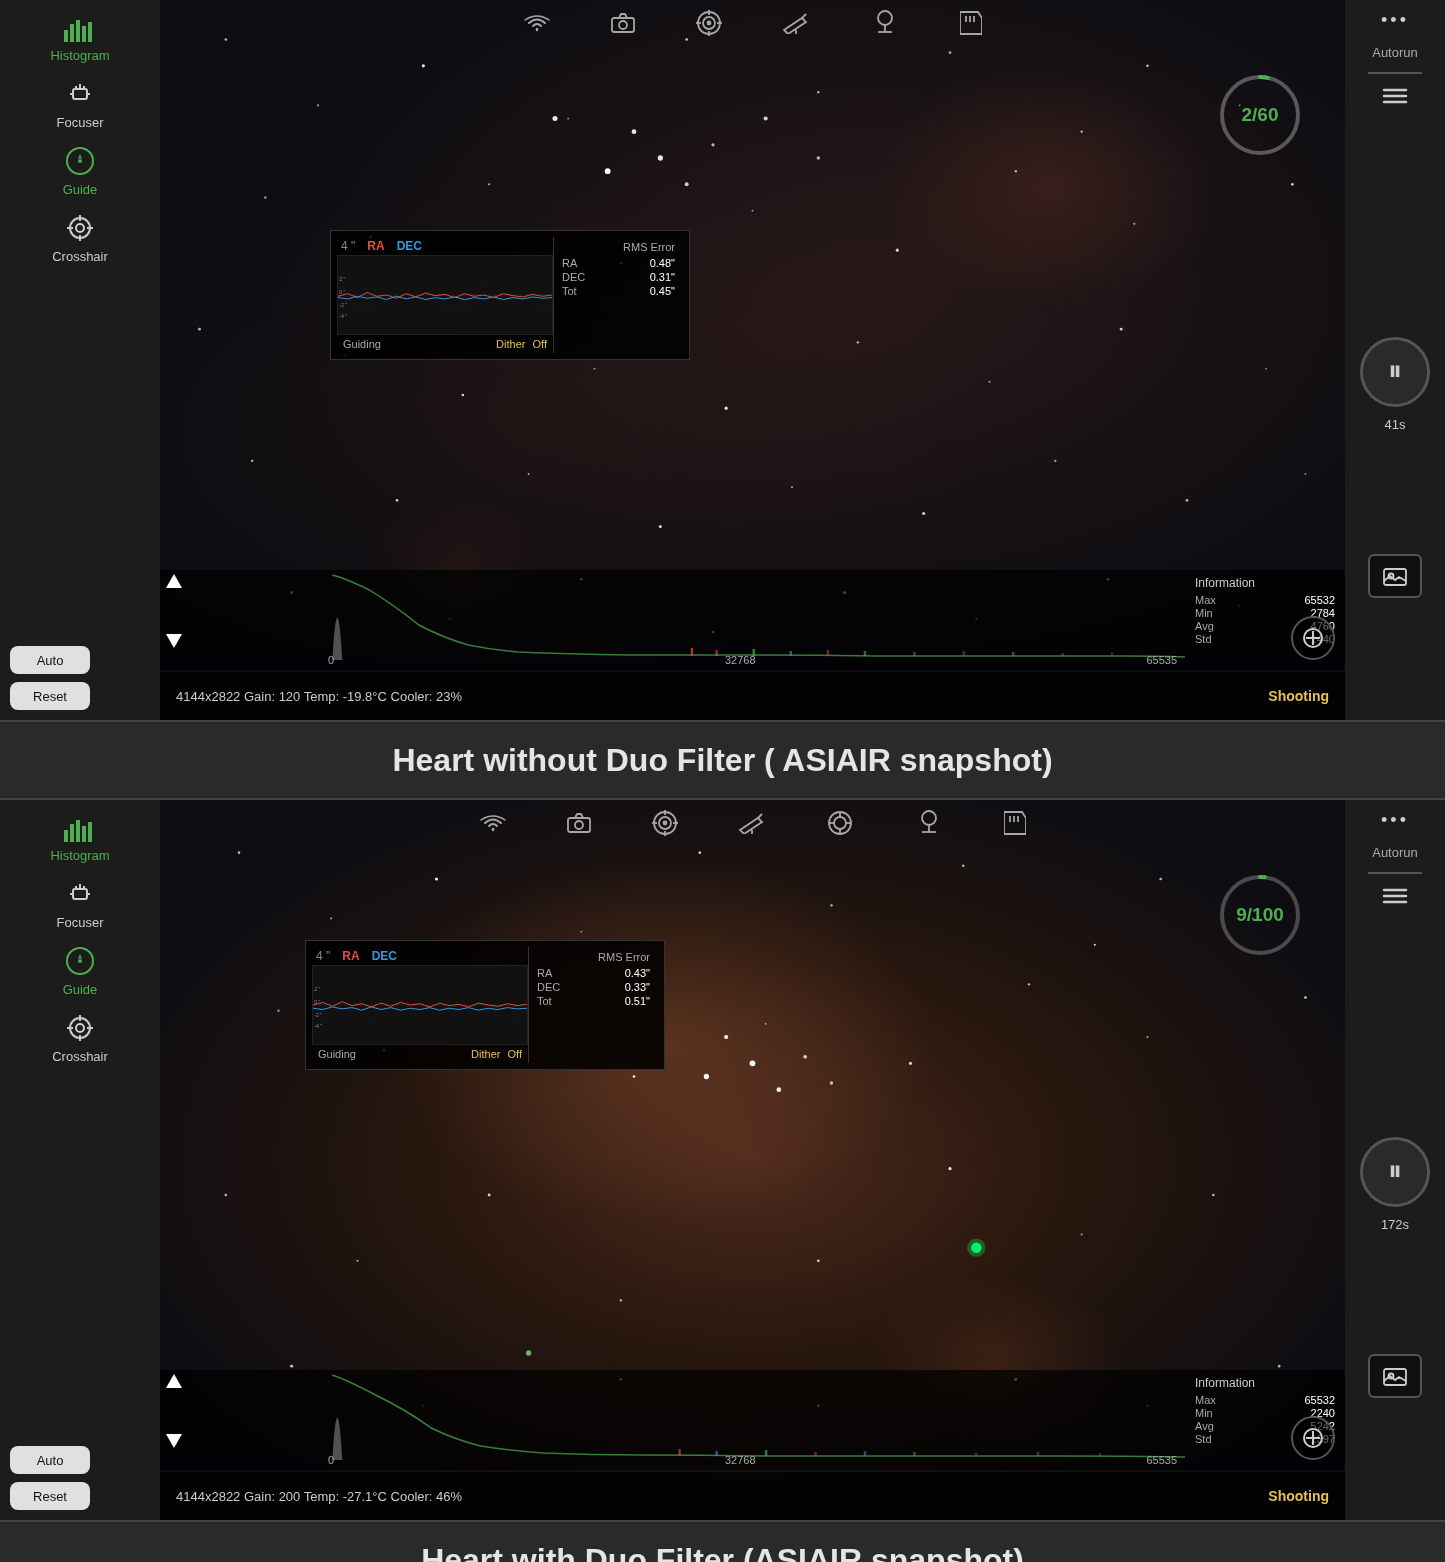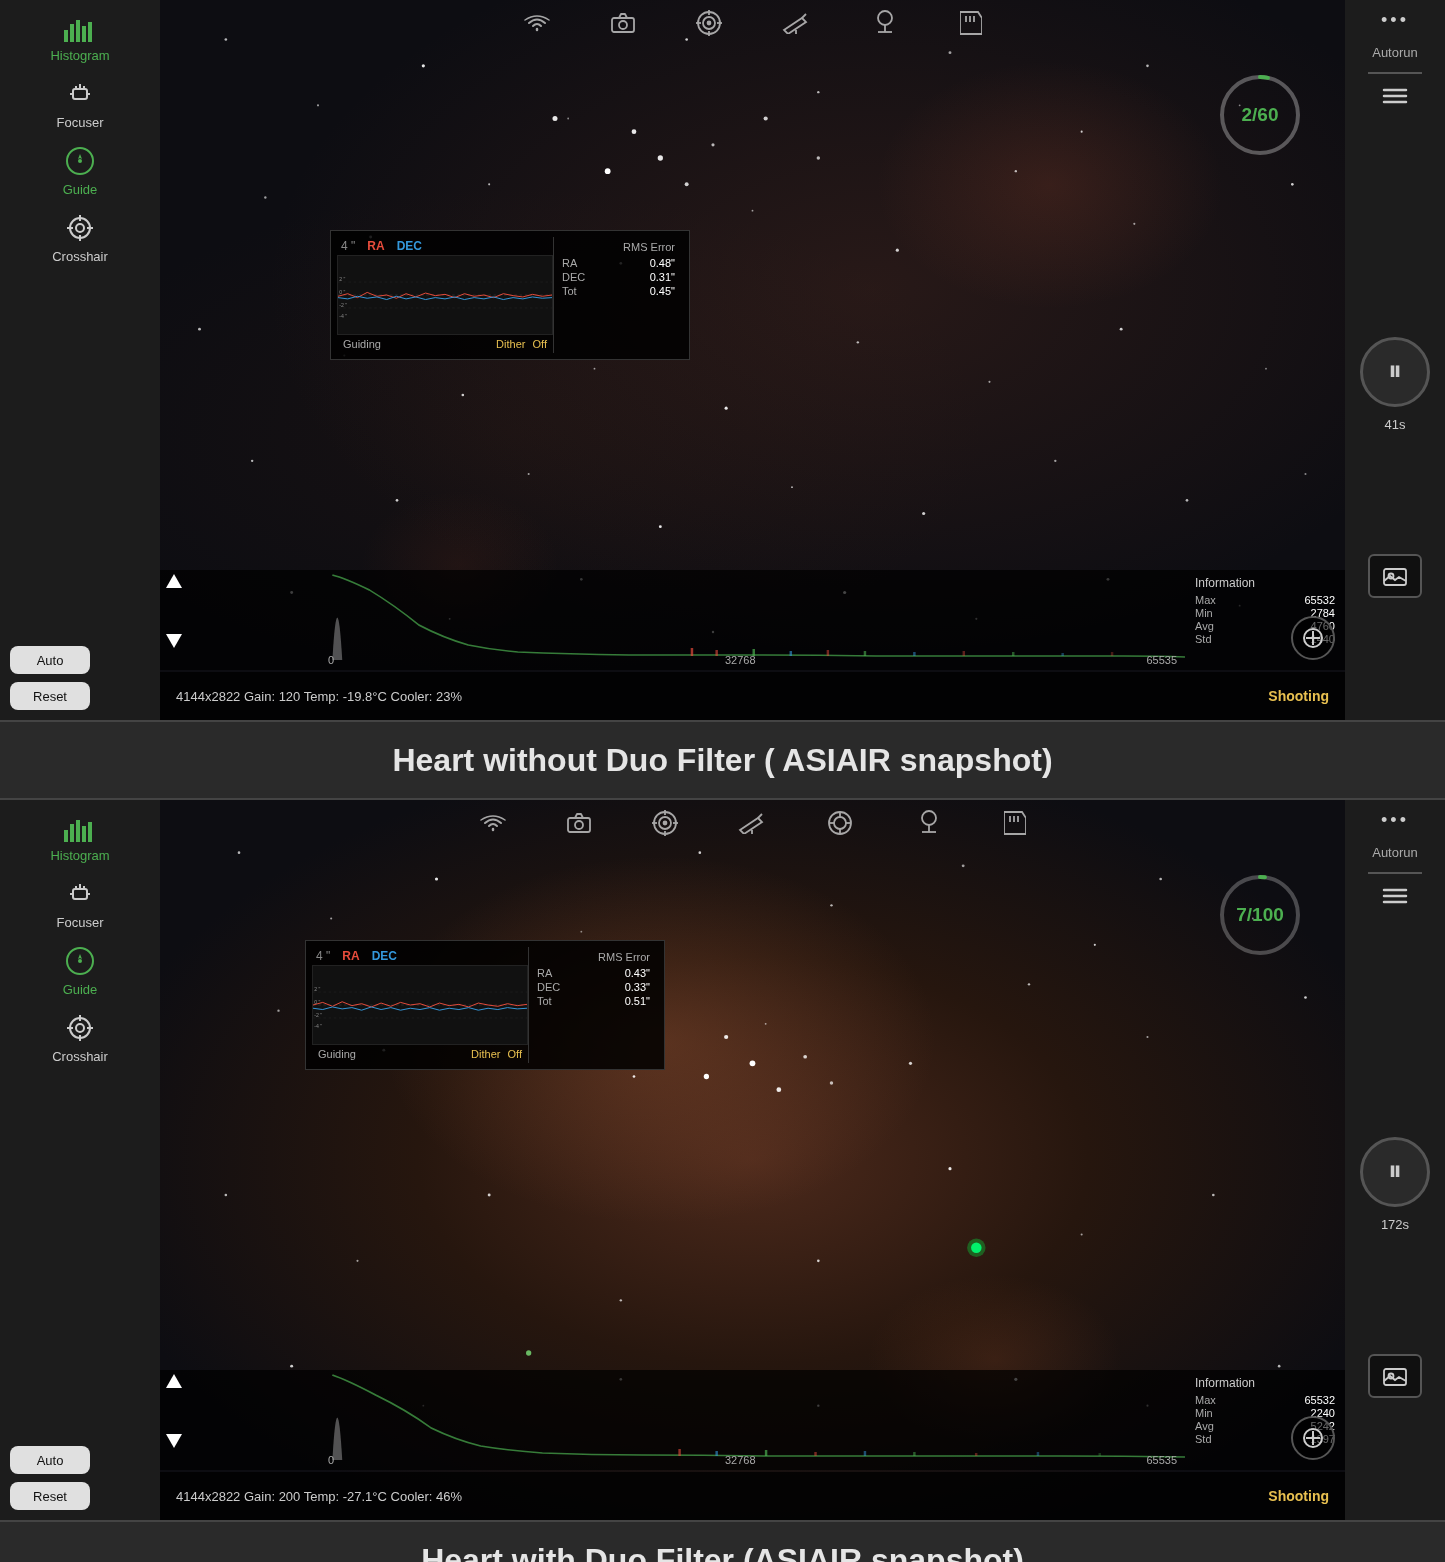--- a/index.html
+++ b/index.html
@@ -877,21 +877,21 @@
           </svg>
       </span>
     </div>
 
     <div class="progress-circle-wrap">
       <div class="progress-circle">
         <svg width="90" height="90" viewBox="0 0 90 90">
           <circle cx="45" cy="45" r="38" fill="none" stroke="rgba(255,255,255,0.25)" stroke-width="4"></circle>
           <circle cx="45" cy="45" r="38" fill="none" stroke="#4caf50" stroke-width="4" stroke-dasharray="239" stroke-dashoffset="234" stroke-linecap="round"></circle>
         </svg>
-        <div class="progress-circle-label">7/100</div>
+        <div class="progress-circle-label">9/100</div>
       </div>
     </div>
 
     <div class="guide-overlay" style="top: 140px; left: 145px; width: 360px;">
       <div style="display:flex; gap:0;">
         <div style="flex:1;">
           <div style="padding:2px 4px; display:flex; gap:12px; font-size:12px;">
             <span style="color:#888;">4 "</span>
             <span style="color:#e74c3c; font-weight:bold;">RA</span>
             <span style="color:#3498db; font-weight:bold;">DEC</span>

